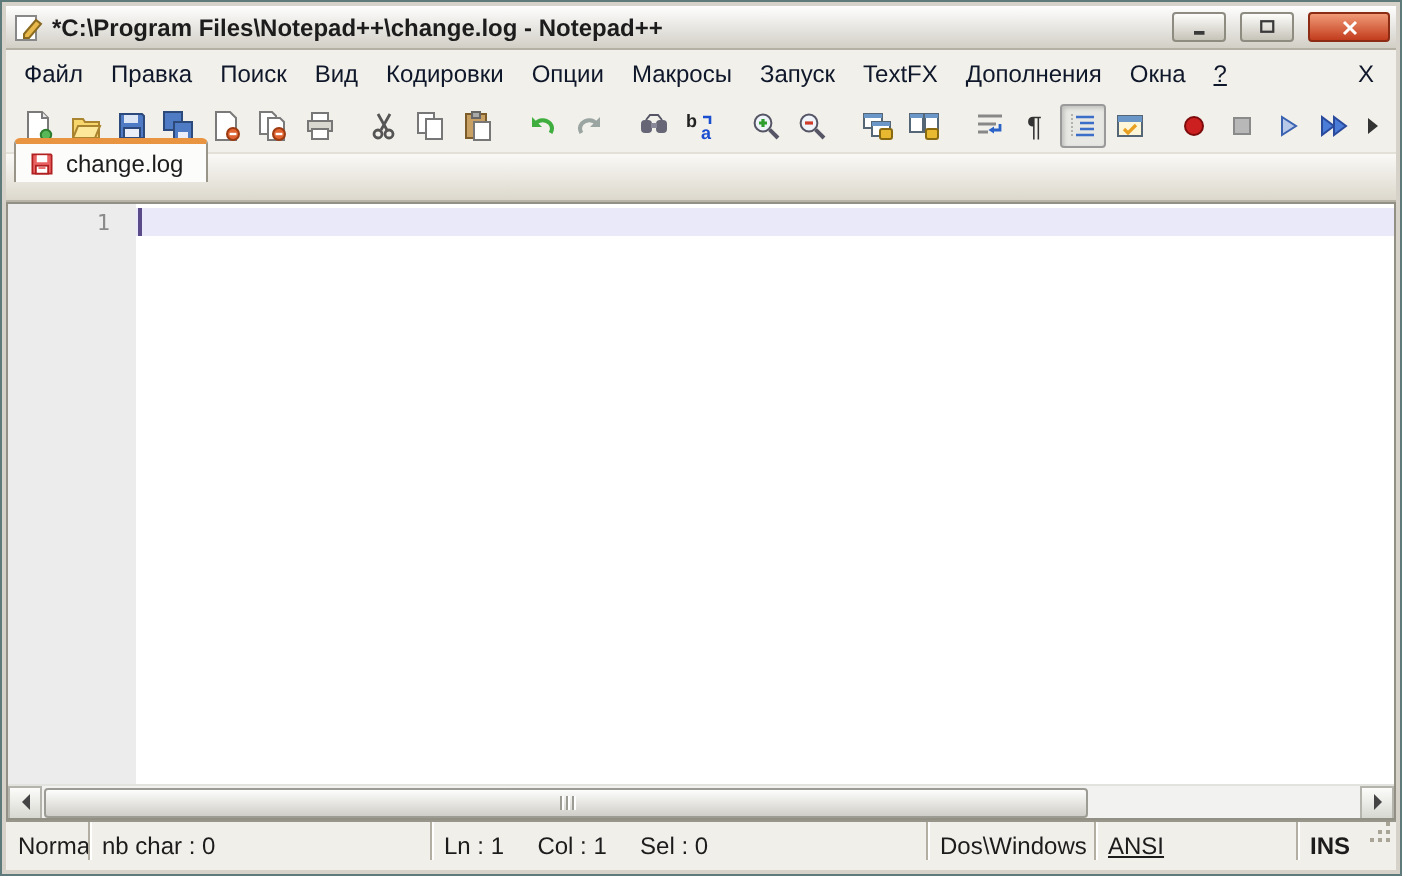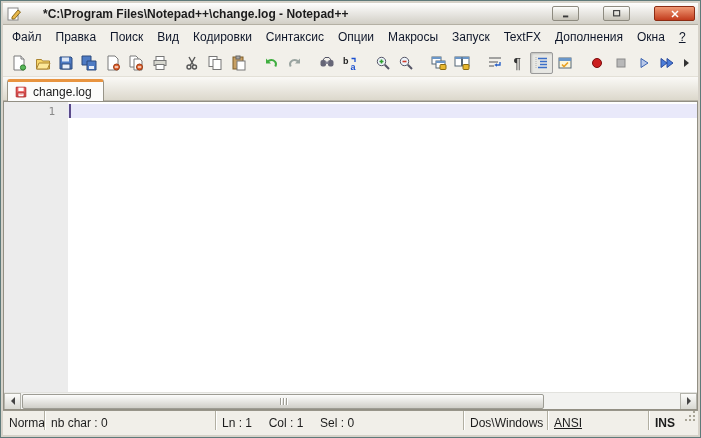--- a/index.html
+++ b/index.html
@@ -3,21 +3,21 @@
 <meta charset="utf-8">
 <style>
   * { box-sizing: border-box; }
   html,body { margin:0; padding:0; }
   body { font-family:"Liberation Sans", sans-serif; background:#fff; }
 
   .window { width:701px; height:438px; border:1px solid #5f7a7a; background:#d6d2c9;
             padding:2px; display:flex; flex-direction:column; }
 
   
-  .titlebar { height:22px; flex:0 0 22px; display:flex; align-items:center; gap:21px;
+  .titlebar { height:22px; flex:0 0 22px; display:flex; align-items:center; gap:4px;
               padding:0 3px; background:linear-gradient(#fefefe,#d2cfc6);
               border-bottom:1px solid #b4b0a4; }
   .title-icon svg { width:16px; height:16px; display:block; }
   .title-text { font-size:12px; font-weight:bold; color:#1c1c1c; flex:1;
                 white-space:nowrap; overflow:hidden; }
   .winbtn { width:27px; height:15px; border:1px solid #8e8b80; border-radius:2px;
             background:linear-gradient(#fdfdfb,#c6c3b8); display:flex; align-items:center;
             justify-content:center; margin-left:3px; }
   .winbtn svg { width:12px; height:12px; display:block; }
   .winbtn.close { width:41px; background:linear-gradient(#f09a76,#c23c1d);
@@ -39,21 +39,21 @@
   .tbtn svg { width:16px; height:16px; display:block; }
   .tbtn.pressed { border-color:#9a9a9a; background:#e7e7e3;
                   box-shadow:inset 1px 1px 2px rgba(0,0,0,.18); }
   .tb-gap { width:9px; height:22px; flex:0 0 9px; }
   .tb-overflow { margin-left:auto; width:14px; display:flex; justify-content:center; }
   .tb-overflow i { width:0; height:0; border-left:5px solid #333;
                    border-top:4px solid transparent; border-bottom:4px solid transparent; }
 
   
   .tabbar { height:24px; flex:0 0 24px; background:linear-gradient(#faf9f6,#dcd8cc);
-            display:flex; align-items:flex-end; padding:2px 2px 0 4px;
+            display:flex; align-items:flex-end; padding:2px 2px 10px 4px;
             border-bottom:1px solid #b8b4a8; }
   .tab { height:22px; display:flex; align-items:center; gap:5px; padding:0 11px 0 6px;
          background:#fcfcfb; border:1px solid #989488; border-bottom:none;
          border-top:3px solid #e89440; border-radius:3px 3px 0 0; font-size:12px;
          color:#1c1c1c; margin-bottom:-1px; }
   .tab svg { width:14px; height:14px; display:block; }
 
   
   .editor-wrap { flex:1 1 auto; border:1px solid #928f84; background:#fff;
                  display:flex; flex-direction:column; overflow:hidden; }
@@ -126,21 +126,20 @@
     </span>
   </div>
 
   <div class="menubar">
     <span class="menubar-items">
         <span class="menu-item">Файл</span>
         <span class="menu-item">Правка</span>
         <span class="menu-item">Поиск</span>
         <span class="menu-item">Вид</span>
         <span class="menu-item">Кодировки</span>
-        <span class="menu-item">Синтаксис</span>
         <span class="menu-item">Опции</span>
         <span class="menu-item">Макросы</span>
         <span class="menu-item">Запуск</span>
         <span class="menu-item">TextFX</span>
         <span class="menu-item">Дополнения</span>
         <span class="menu-item">Окна</span>
         <span class="menu-item u">?</span>
       </span>
     <span class="menu-close">X</span>
   </div>

